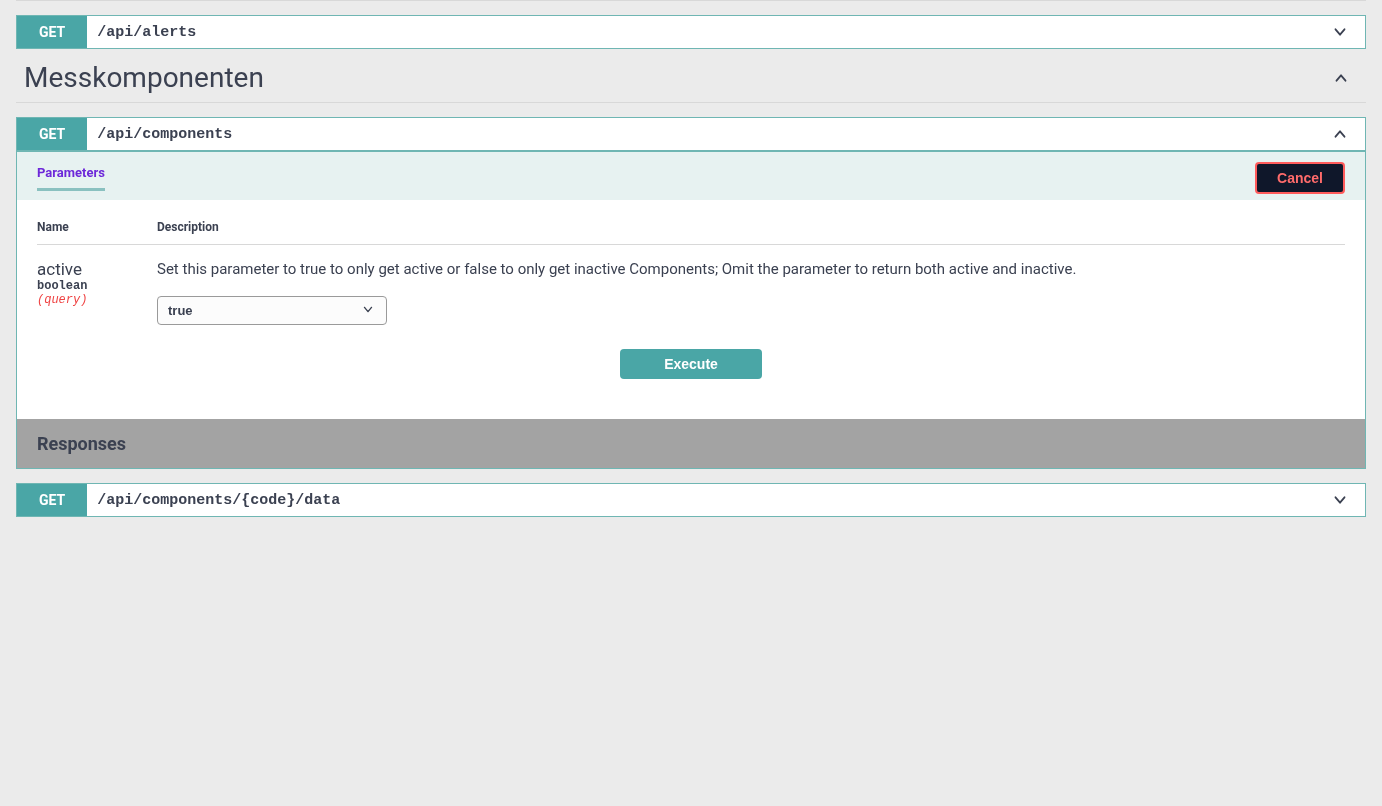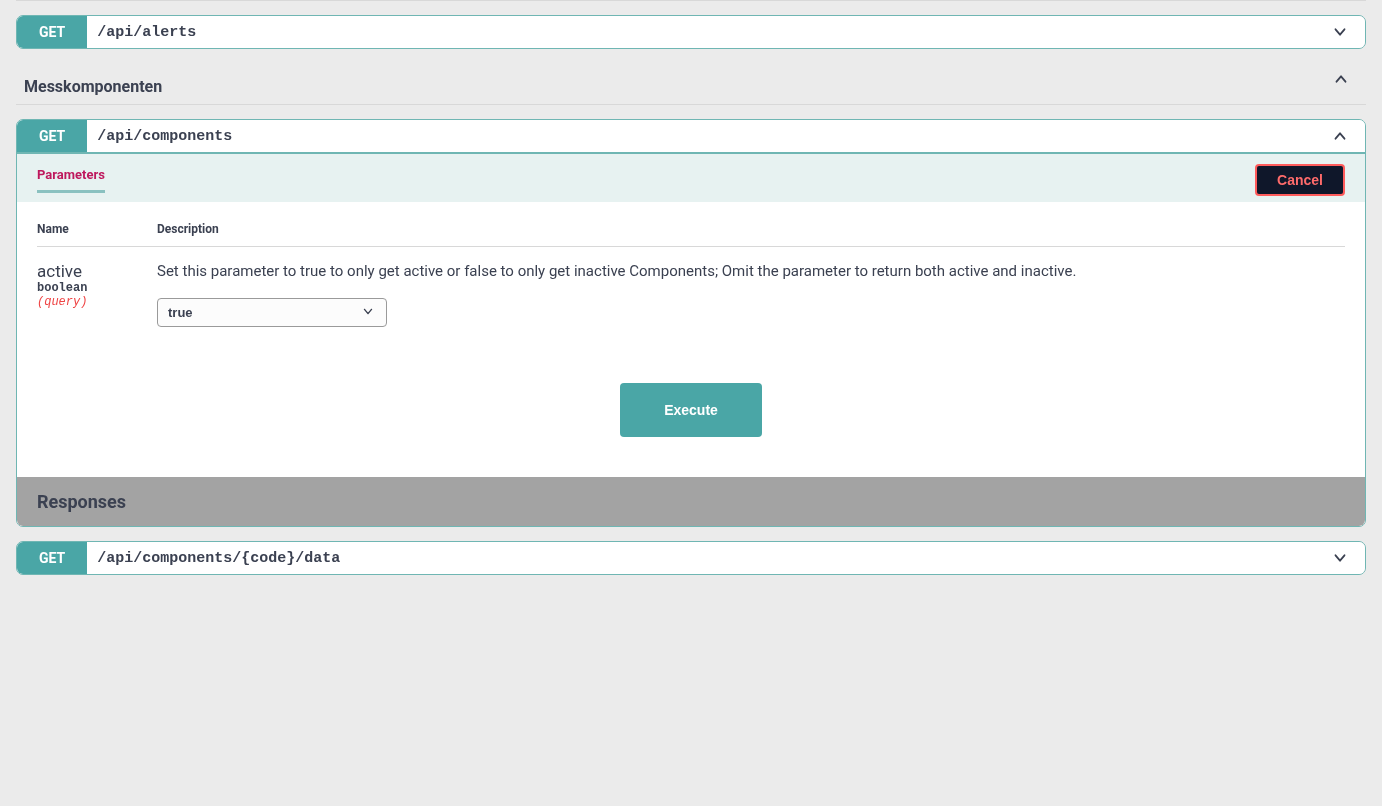--- a/index.html
+++ b/index.html
@@ -14,30 +14,29 @@
 
   .section-header {
     display: flex;
     align-items: center;
     justify-content: space-between;
     padding: 12px 0 8px 8px;
     border-bottom: 1px solid #d8d8d8;
     cursor: pointer;
   }
   .section-header h2 {
-    font-size: 16px;
-    font-weight: 700;
-    color: #3b4151;
-    margin-top: 16px;
+    font-size: 28px;
+    font-weight: 400;
+    color: #3b4151;
   }
 
   .opblock {
     margin: 14px 0 0 0;
     border: 1px solid #6fb6b3;
-    border-radius: 7px;
+    border-radius: 0;
     background: #fff;
     overflow: hidden;
   }
   .opblock .summary {
     display: flex;
     align-items: center;
     padding: 0;
     cursor: pointer;
     background: #fff;
   }
@@ -68,21 +67,21 @@
   .panel-header {
     display: flex;
     align-items: center;
     justify-content: space-between;
     background: #e7f2f1;
     padding: 10px 20px 6px 20px;
   }
   .tab {
     font-size: 13px;
     font-weight: 700;
-    color: #be185d;
+    color: #6d28d9;
     padding-bottom: 8px;
     border-bottom: 3px solid #8ac1c0;
   }
   .cancel-btn {
     border: 2px solid #ff5c5c;
     color: #ff6b6b;
     background: #0f172a;
     border-radius: 4px;
     padding: 6px 20px;
     font-size: 14px;
@@ -160,25 +159,24 @@
     display: flex;
     justify-content: center;
     padding: 10px 0 16px 0;
     background: #fff;
   }
   .execute-btn {
     background: #4aa6a6;
     color: #fff;
     border: none;
     border-radius: 4px;
-    padding: 19px 44px;
-    font-size: 14px;
-    font-weight: 700;
-    cursor: pointer;
-    margin-top: 32px;
+    padding: 7px 44px;
+    font-size: 14px;
+    font-weight: 700;
+    cursor: pointer;
   }
 
   .responses-header {
     background: #a3a3a3;
     padding: 14px 20px;
     font-size: 18px;
     font-weight: 700;
     color: #3b4151;
   }
 

